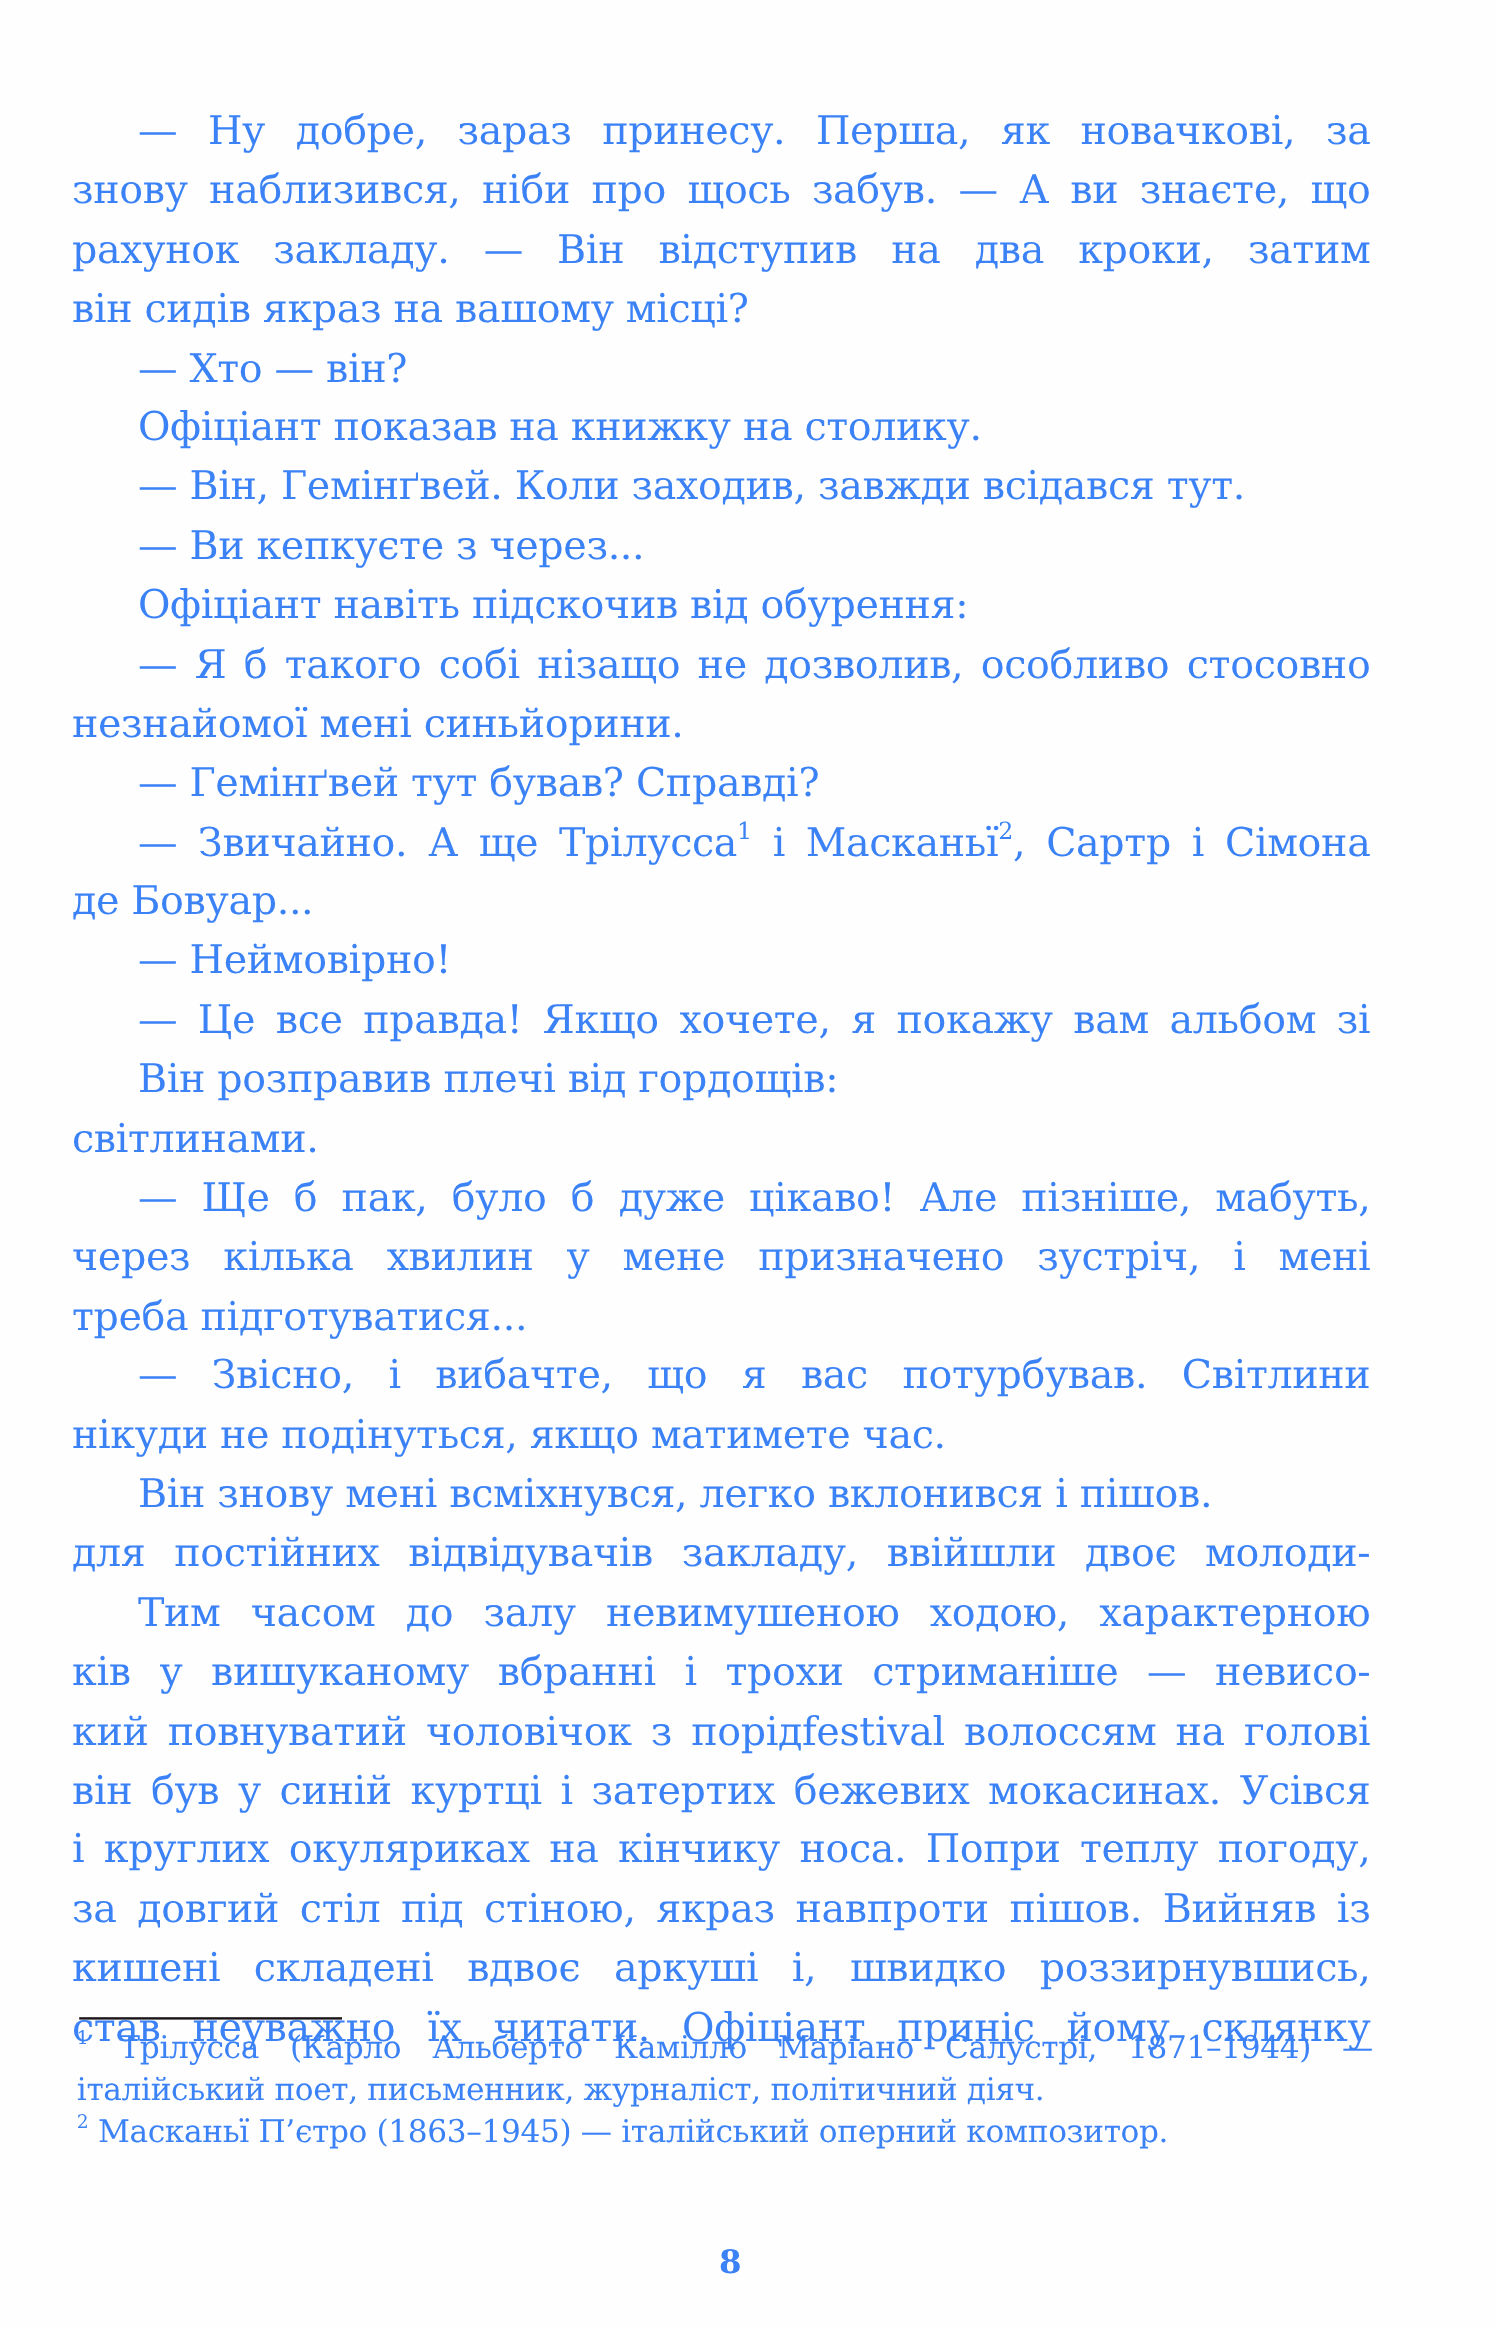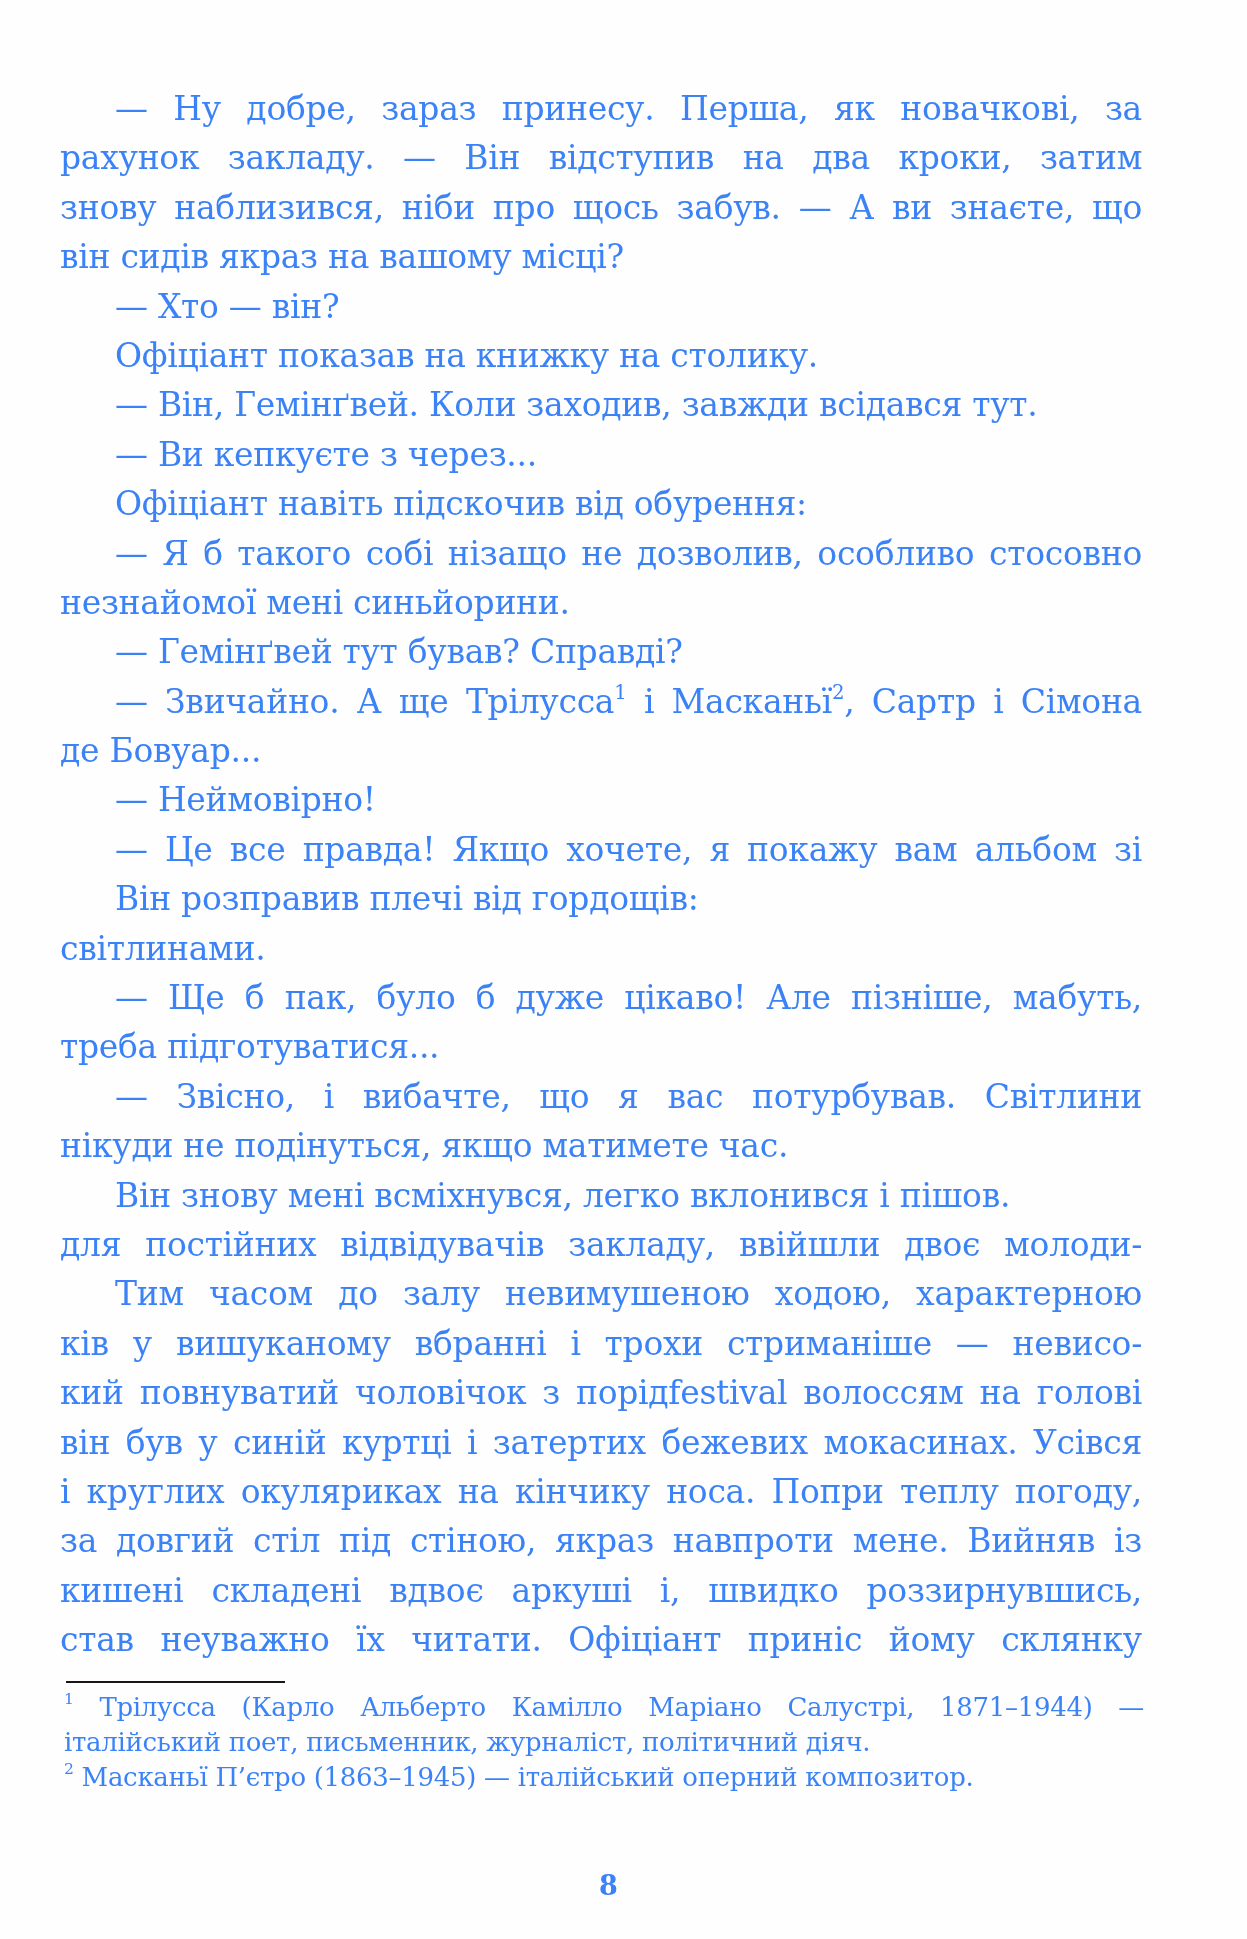--- a/index.html
+++ b/index.html
@@ -22,49 +22,50 @@
     .fn-line sup { font-size: 60%; line-height: 0; position: relative; top: -2px; }
     .page-number { position: absolute; left: 0; width: 1247px; top: 1868px; text-align: center; font-family: "DejaVu Serif", serif; font-weight: bold; font-size: 27px; line-height: 36px; padding-left: -28px; }
     .page-number span { display: inline-block; transform: translateX(-15px); }
   </style>
 </head>
 <body>
 
 <div class="page">
   <div class="body-text" id="body-text">
       <div class="line indent">— Ну добре, зараз принесу. Перша, як новачкові, за</div>
+      <div class="line">знову наблизився, ніби про щось забув. — А ви знаєте, що</div>
       <div class="line">рахунок закладу. — Він відступив на два кроки, затим</div>
-      <div class="line">знову наблизився, ніби про щось забув. — А ви знаєте, що</div>
       <div class="line last">він сидів якраз на вашому місці?</div>
       <div class="line indent last">— Хто — він?</div>
       <div class="line indent last">Офіціант показав на книжку на столику.</div>
       <div class="line indent last">— Він, Гемінґвей. Коли заходив, завжди всідався тут.</div>
       <div class="line indent last">— Ви кепкуєте з через...</div>
       <div class="line indent last">Офіціант навіть підскочив від обурення:</div>
       <div class="line indent">— Я б такого собі нізащо не дозволив, особливо стосовно</div>
       <div class="line last">незнайомої мені синьйорини.</div>
       <div class="line indent last">— Гемінґвей тут бував? Справді?</div>
       <div class="line indent"><span>— Звичайно. А ще Трілусса</span><sup>1</sup><span> і Масканьї</span><sup>2</sup><span>, Сартр і Сімона</span></div>
       <div class="line last">де Бовуар...</div>
       <div class="line indent last">— Неймовірно!</div>
       <div class="line indent">— Це все правда! Якщо хочете, я покажу вам альбом зі</div>
       <div class="line indent last">Він розправив плечі від гордощів:</div>
       <div class="line last">світлинами.</div>
       <div class="line indent">— Ще б пак, було б дуже цікаво! Але пізніше, мабуть,</div>
+      <div class="line">через кілька хвилин у мене призначено зустріч, і мені</div>
       <div class="line last">треба підготуватися...</div>
       <div class="line indent">— Звісно, і вибачте, що я вас потурбував. Світлини</div>
       <div class="line last">нікуди не подінуться, якщо матимете час.</div>
       <div class="line indent last">Він знову мені всміхнувся, легко вклонився і пішов.</div>
       <div class="line">для постійних відвідувачів закладу, ввійшли двоє молоди-</div>
       <div class="line indent">Тим часом до залу невимушеною ходою, характерною</div>
       <div class="line">ків у вишуканому вбранні і трохи стриманіше — невисо-</div>
       <div class="line">кий повнуватий чоловічок з порідfestival волоссям на голові</div>
       <div class="line">він був у синій куртці і затертих бежевих мокасинах. Усівся</div>
       <div class="line">і круглих окуляриках на кінчику носа. Попри теплу погоду,</div>
-      <div class="line">за довгий стіл під стіною, якраз навпроти мене. Вийняв із</div>
+      <div class="line">за довгий стіл під стіною, якраз навпроти пішов. Вийняв із</div>
       <div class="line">кишені складені вдвоє аркуші і, швидко роззирнувшись,</div>
       <div class="line">став неуважно їх читати. Офіціант приніс йому склянку</div>
     </div>
   <div class="rule"></div>
   <div class="footnotes" id="footnotes">
       <div class="fn-line"><sup>1</sup> <span>Трілусса (Карло Альберто Камілло Маріано Салустрі, 1871–1944) —</span></div>
       <div class="fn-line last"><span>італійський поет, письменник, журналіст, політичний діяч.</span></div>
       <div class="fn-line last"><sup>2</sup> <span>Масканьї П’єтро (1863–1945) — італійський оперний композитор.</span></div>
     </div>
   <div class="page-number"><span>8</span></div>

